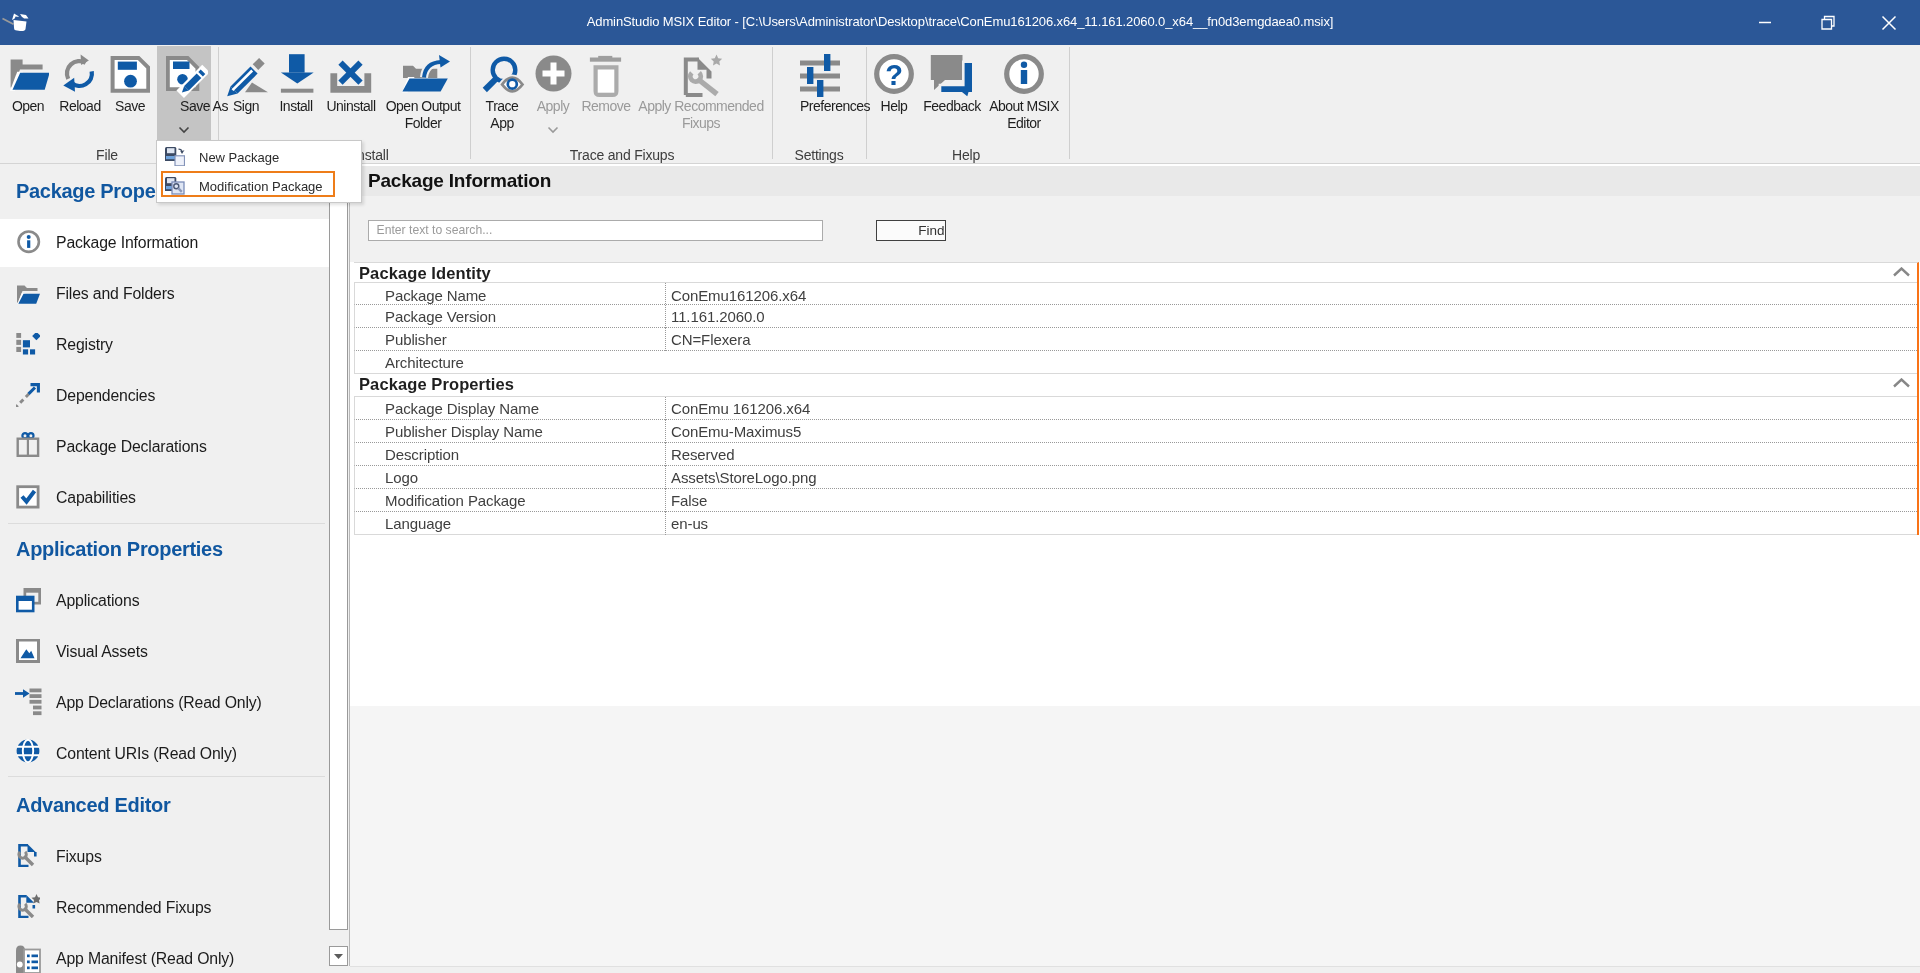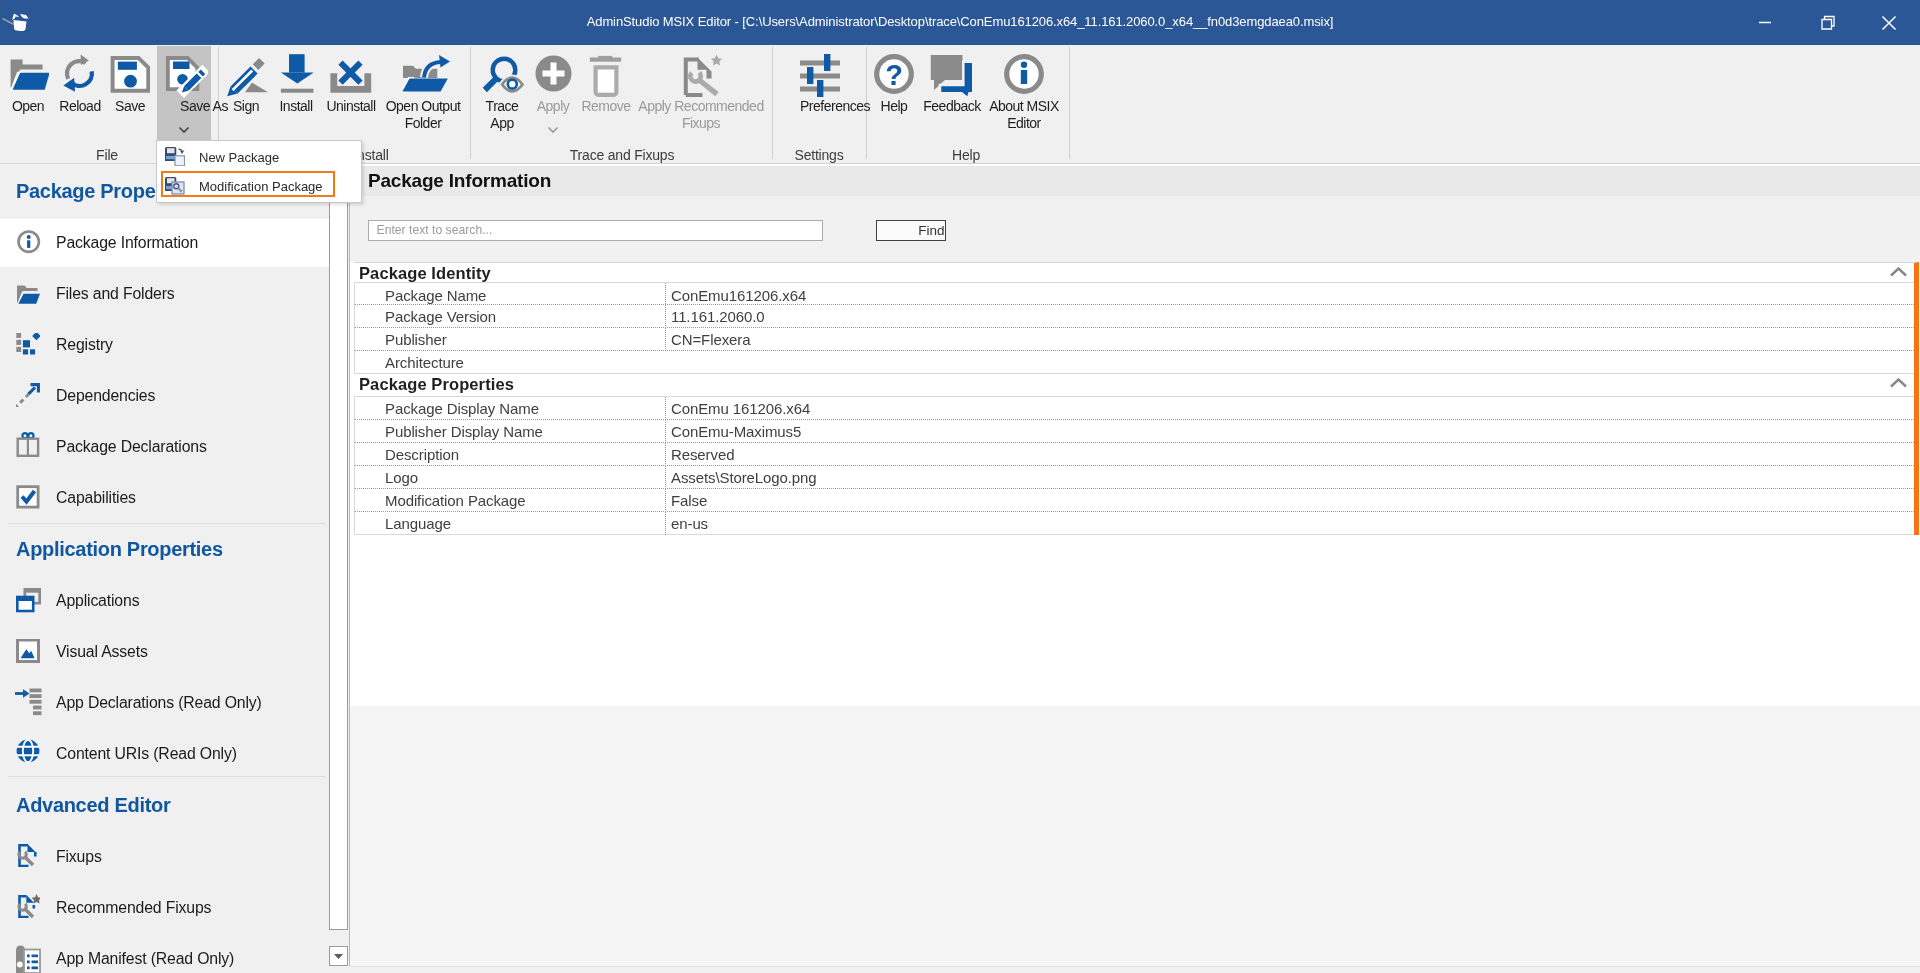--- a/index.html
+++ b/index.html
@@ -36,21 +36,21 @@
   #sb-thumb { position:absolute; left:329px; top:166px; width:19px; height:764px; background:#fff; border:1px solid #9a9a9a; }
   #sb-down { position:absolute; left:329px; top:946px; width:19px; height:20px; background:#fff; border:1px solid #9a9a9a; }
   #pane-div { position:absolute; left:348.5px; top:164px; width:1px; height:802px; background:#b9b9b9; }
 
   
   #content { position:absolute; left:350px; top:164px; width:1570px; height:809px; background:#f1f1f1; }
   #band { position:absolute; left:11px; top:2px; width:1559px; height:30px; background:#e9e9e9; }
   #band-title { position:absolute; left:18px; top:6px; font-size:19px; font-weight:bold; color:#111; letter-spacing:-0.2px;}
   #searchbox { position:absolute; left:17.5px; top:55.5px; width:455px; height:21px; background:#fff; border:1px solid #ababab; font-size:12.2px; color:#9b9b9b; line-height:19px; padding-left:8px; }
   #findbtn { position:absolute; left:477.5px; top:55.5px; width:70px; height:21px; background:#fbfbfb; border:1px solid #404040; font-size:13.5px; color:#333; text-align:right; line-height:19px;margin-left:48px; }
-  #tablewrap { position:absolute; left:3.5px; top:98px; width:1565px; height:273px; background:#fff; border-top:1px solid #d9d9d9; border-right:5px solid #f97316; }
+  #tablewrap { position:absolute; left:3.5px; top:98px; width:1565px; height:273px; background:#fff; border-top:1px solid #d9d9d9; border-right:2px solid #f97316; }
   #whitefill { position:absolute; left:0px; top:98px; width:1570px; height:444px; background:#fff; }
   #graybottom { position:absolute; left:0px; top:542px; width:1570px; height:260px; background:#f5f5f5; }
   #bottomstrip { position:absolute; left:0px; top:802px; width:1570px; height:7px; background:#f0f0f0; border-top:1px solid #e0e0e0;}
   .trow { position:relative; width:100%; }
   .thead { height:20px; border-bottom:1px solid #d9d9d9; background:#fff; }
   .thead .tt { position:absolute; left:5.5px; top:1px; font-size:16.5px; font-weight:bold; color:#1f1f1f; letter-spacing:0.1px;}
   .tnorm { height:23px; border-left:1px solid #d9d9d9; }
   .tnorm .lab { position:absolute; left:30.5px; top:3.5px; font-size:15px; color:#3f3f3f; letter-spacing:-0.1px;}
   .tnorm .val { position:absolute; left:310.5px; top:0; height:23px; width:1253px; border-left:1px dotted #999999; }
   .tnorm .val span { position:absolute; left:5px; top:3.5px; font-size:15px; color:#3f3f3f; letter-spacing:-0.1px;}

